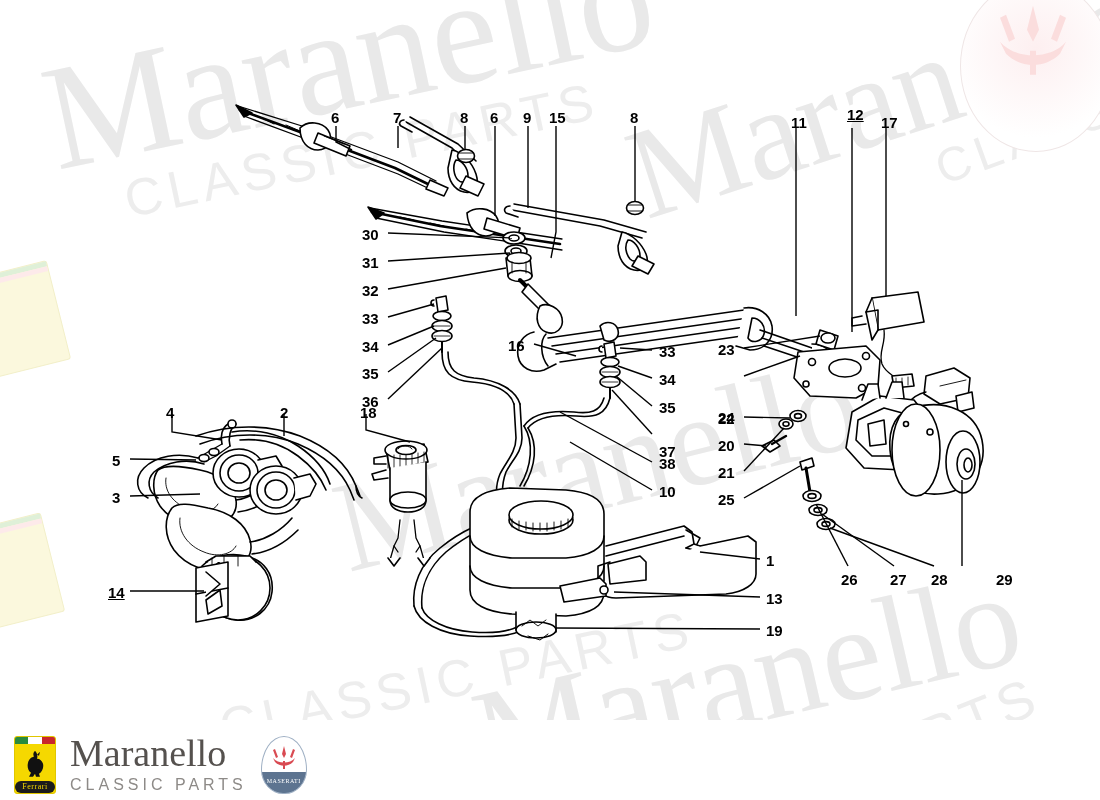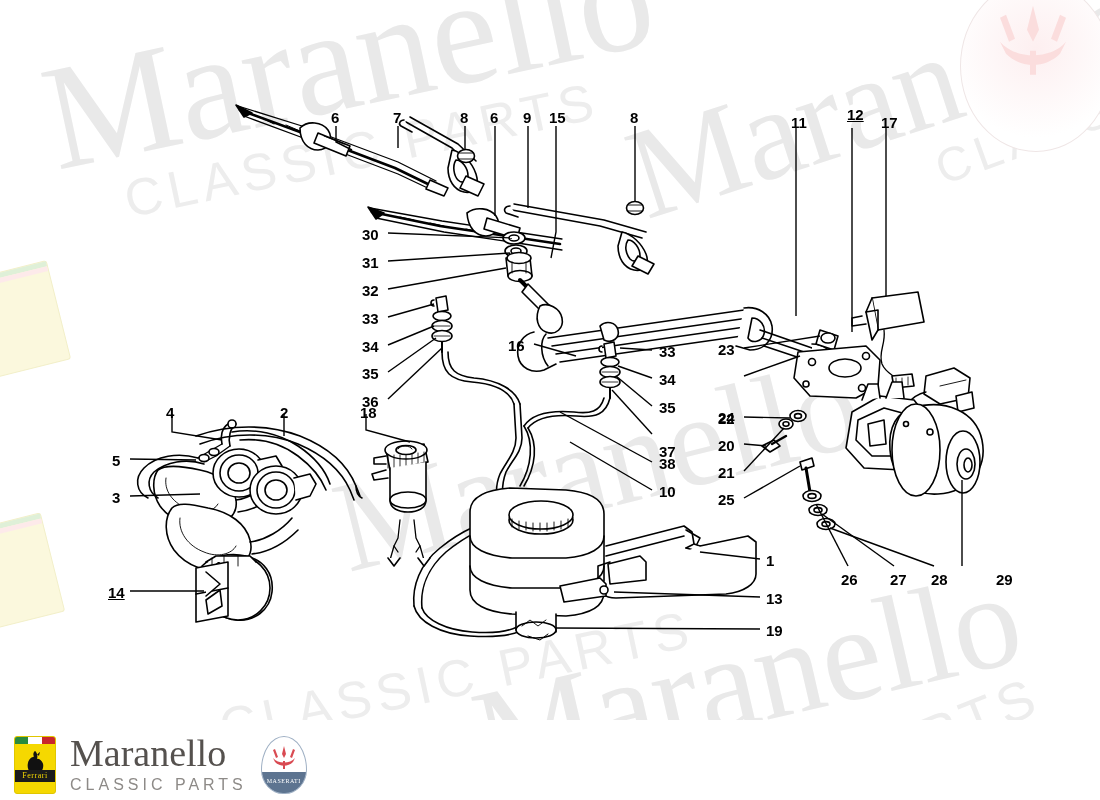--- a/index.html
+++ b/index.html
@@ -55,23 +55,23 @@
     width:40px;height:56px;background:#f5d800;border-radius:3px;
     position:relative;overflow:hidden;border:1px solid #e0c600;
   }
   .fshield .top-bands{position:absolute;top:0;left:0;right:0;height:7px;display:flex;}
   .fshield .top-bands i{flex:1;height:100%;display:block;}
   .fshield .horse{
     position:absolute;left:50%;top:50%;transform:translate(-50%,-54%);
     width:26px;height:30px;
   }
   .fshield .fname{
-    position:absolute;bottom:11px;left:0;right:0;height:12px;background:#1b1b1b;
+    position:absolute;bottom:0;left:0;right:0;height:12px;background:#1b1b1b;
     color:#f5d800;font-size:8px;font-family:"Liberation Serif",serif;
-    text-align:center;line-height:12px;letter-spacing:.5px;
+    text-align:center;line-height:12px;letter-spacing:.5px;border-radius:6px;
   }
   .brandwrap{display:flex;flex-direction:column;justify-content:flex-end;}
   .brandname{
     font-family:"Liberation Serif", serif;
     font-size:38px;color:#55514e;line-height:1;
   }
   .brandsub{
     font-family:"Liberation Sans", sans-serif;
     font-size:16px;color:#8d8a87;letter-spacing:4px;margin-top:4px;
   }

